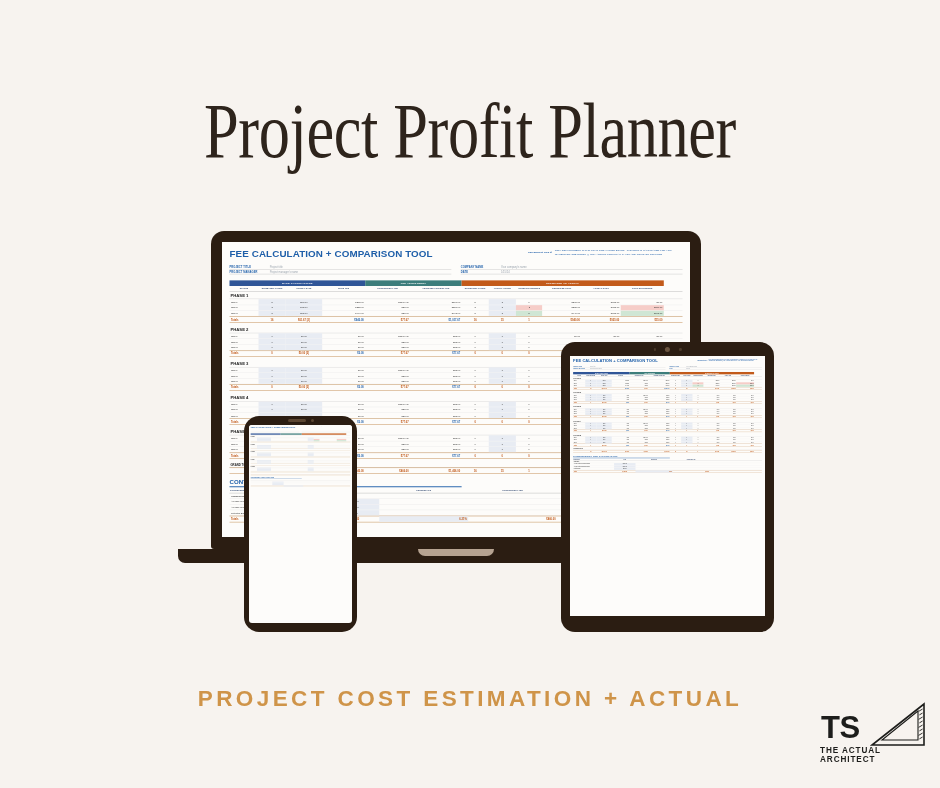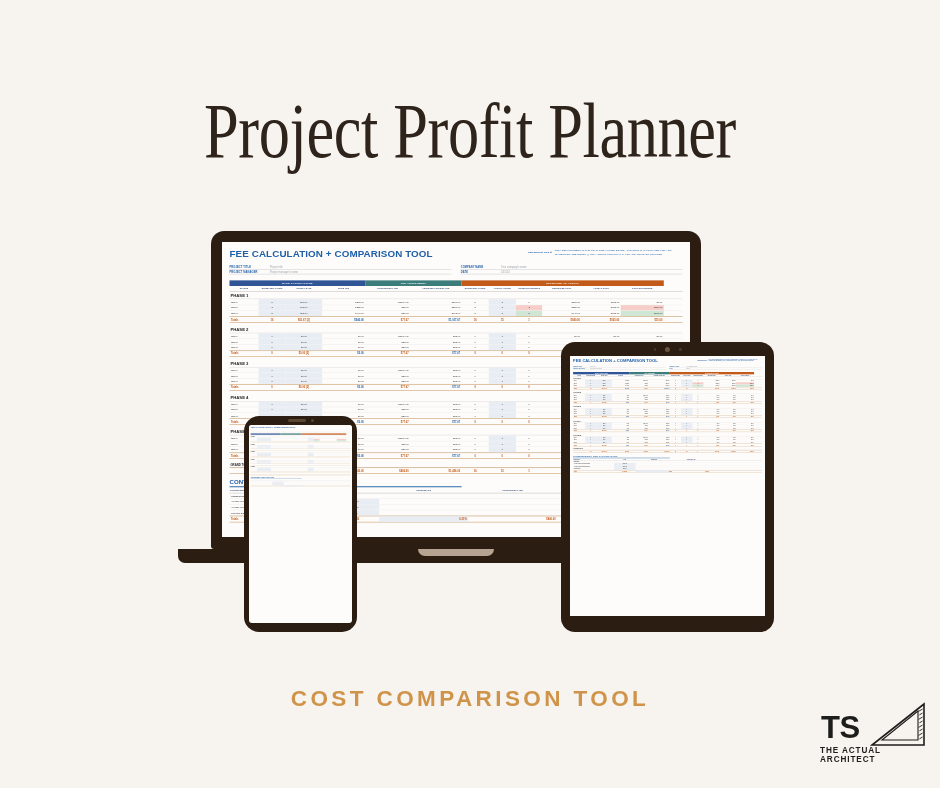--- a/index.html
+++ b/index.html
@@ -1376,21 +1376,21 @@
             <div class="tcell c" style="width: 110px;">$7,500.00</div>
             <div class="tcell r" style="width: 190px; background: rgb(232, 236, 243);">6.21%</div>
             <div class="tcell r" style="width: 190px;">$466.00</div>
           </div>
         </div>
     </div>
   </div>
 </div>
 
 <div class="subtitle">
-  <div>COST COMPARISON TOOL</div>
+  <div>PROJECT COST ESTIMATION + ACTUAL</div>
 </div>
 
 <div class="logo">
   <div class="logo-ts">TS</div>
   <svg class="logo-tri" width="62" height="46">
     <polygon points="58,2 58,43 6,43" fill="none" stroke="#1d1d1b" stroke-width="1.6"></polygon>
     <polygon points="52,9 52,38 16,38" fill="none" stroke="#1d1d1b" stroke-width="1.1"></polygon>
     <g stroke="#1d1d1b" stroke-width="0.9">
       <line x1="56.6" y1="7" x2="52.6" y2="9.4"></line>
       <line x1="56.6" y1="11" x2="53.4" y2="12.9"></line>

